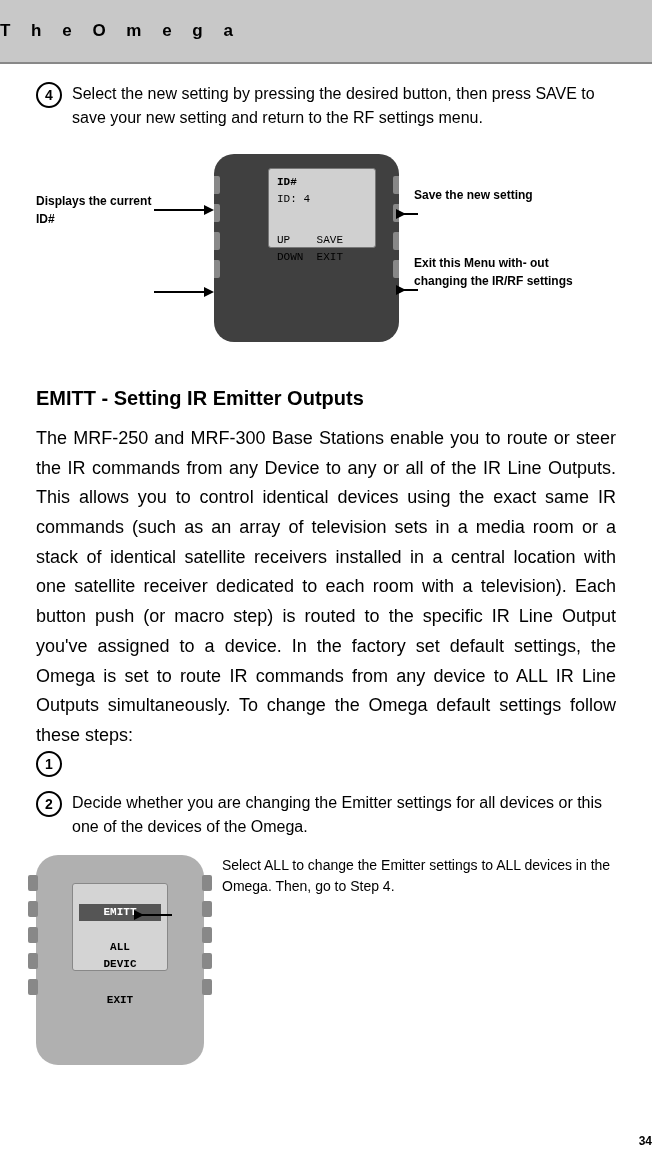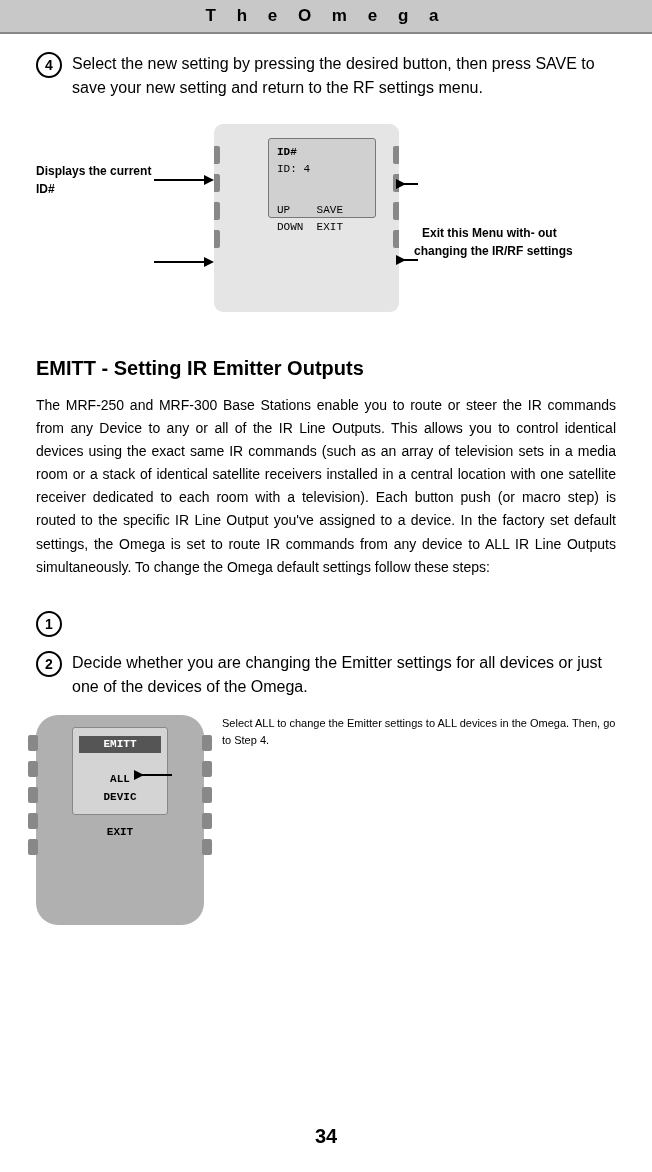--- a/index.html
+++ b/index.html
@@ -7,22 +7,22 @@
       width: 652px;
       min-height: 1172px;
       background: #ffffff;
       font-family: Georgia, 'Times New Roman', serif;
       font-size: 15px;
       color: #000000;
       position: relative;
     }
     .page-header {
       background: #c8c8c8;
-      text-align: center;
-      padding: 6px 0;
+      text-align: left;
+      padding: 21px 0;
       font-family: Arial, sans-serif;
       font-size: 17px;
       font-weight: bold;
       letter-spacing: 8px;
       border-bottom: 2px solid #888;
     }
     .content {
       padding: 18px 36px 18px 36px;
     }
     .step-block {
@@ -52,29 +52,29 @@
       flex: 1;
     }
     .section-title {
       font-family: Arial, sans-serif;
       font-size: 20px;
       font-weight: bold;
       margin: 28px 0 14px 0;
     }
     .body-text {
       font-family: Arial, sans-serif;
-      font-size: 14px;
+      font-size: 18px;
       line-height: 1.65;
-      margin-bottom: 32px;
+      margin-bottom: 0;
       text-align: justify;
     }
     .page-footer {
-      text-align: center;
-      font-family: Arial, sans-serif;
-      font-size: 20px;
+      text-align: right;
+      font-family: Arial, sans-serif;
+      font-size: 12px;
       font-weight: bold;
       position: absolute;
       bottom: 24px;
       width: 100%;
     }
     
     .diagram2-container {
       display: flex;
       align-items: flex-start;
       margin: 16px 0 14px 0;
@@ -91,25 +91,26 @@
       flex-direction: column;
       align-items: center;
       padding-top: 12px;
     }
     .device-screen2 {
       background: #d4d4d4;
       border: 1px solid #888;
       width: 96px;
       height: 88px;
       border-radius: 3px;
-      padding: 8px 6px;
+      padding: 20px 6px;
       font-family: 'Courier New', monospace;
       font-size: 11px;
       line-height: 1.6;
       text-align: center;
+      margin-top: 16px;
     }
     .device-screen2 .s-line {
       display: block;
       font-weight: bold;
     }
     .device-screen2 .s-line.highlight {
       background: #555;
       color: #fff;
       display: block;
     }
@@ -131,21 +132,21 @@
     }
     .d2-btn {
       width: 10px;
       height: 16px;
       background: #888;
       border-radius: 2px;
     }
     .diagram2-text {
       flex: 1;
       font-family: Arial, sans-serif;
-      font-size: 11px;
+      font-size: 14px;
       line-height: 1.55;
     }
     .diagram2-text p {
       margin-bottom: 14px;
     }
   </style>
 </head>
 <body>
 
 <div class="page-header">
@@ -168,21 +169,21 @@
     <svg style="position:absolute;left:118px;top:58px;" width="60" height="16">
       <line x1="0" y1="8" x2="50" y2="8" stroke="#000" stroke-width="2"></line>
       <polygon points="50,3 60,8 50,13" fill="#000"></polygon>
     </svg>
 
     <svg style="position:absolute;left:118px;top:140px;" width="60" height="16">
       <line x1="0" y1="8" x2="50" y2="8" stroke="#000" stroke-width="2"></line>
       <polygon points="50,3 60,8 50,13" fill="#000"></polygon>
     </svg>
 
-    <div style="position:absolute;left:178px;top:10px;width:185px;height:188px;background:#e5e5e5;border-radius:9px;overflow:hidden;display:flex;flex-direction:column;align-items:center;padding-top:14px;padding-left:31px;">
+    <div style="position:absolute;left:178px;top:10px;width:185px;height:188px;background:#404040;border-radius:20px;overflow:hidden;display:flex;flex-direction:column;align-items:center;padding-top:14px;padding-left:31px;">
 
       <div style="position:absolute;left:-2px;top:22px;display:flex;flex-direction:column;gap:10px;">
         <div style="width:8px;height:18px;background:#888;border-radius:2px;"></div>
         <div style="width:8px;height:18px;background:#888;border-radius:2px;"></div>
         <div style="width:8px;height:18px;background:#888;border-radius:2px;"></div>
         <div style="width:8px;height:18px;background:#888;border-radius:2px;"></div>
       </div>
 
       <div style="position:absolute;right:-2px;top:22px;display:flex;flex-direction:column;gap:10px;">
         <div style="width:8px;height:18px;background:#888;border-radius:2px;"></div>
@@ -193,22 +194,25 @@
 
       <div style="background:#d0d0d0;border:1px solid #777;width:108px;height:80px;border-radius:3px;padding:5px 8px;font-family:'Courier New',monospace;font-size:11px;line-height:1.55;">
         <span style="display:block;font-weight:bold;">ID#</span>
         <span style="display:block;">ID: 4</span>
         <span style="display:block;">&nbsp;</span>
         <span style="display:block;margin-top:7px;">UP &nbsp;&nbsp; SAVE</span>
         <span style="display:block;">DOWN &nbsp;EXIT</span>
       </div>
     </div>
 
+    <div style="position:absolute;left:378px;top:42px;width:185px;">
+      <span style="font-family:Arial,sans-serif;font-size:12px;font-weight:bold;line-height:1.3;">Save the new setting</span>
+    </div>
     <div style="position:absolute;left:378px;top:110px;width:185px;">
-      <span style="font-family:Arial,sans-serif;font-size:12px;font-weight:bold;line-height:1.3;margin-left:8px;">Exit this Menu with- out changing the IR/RF settings</span>
+      <span style="font-family:Arial,sans-serif;font-size:12px;font-weight:bold;line-height:1.3;">Exit this Menu with- out changing the IR/RF settings</span>
     </div>
 
     <svg style="position:absolute;left:360px;top:62px;" width="22" height="16">
       <polygon points="0,3 10,8 0,13" fill="#000"></polygon>
       <line x1="8" y1="8" x2="22" y2="8" stroke="#000" stroke-width="2"></line>
     </svg>
 
     <svg style="position:absolute;left:360px;top:138px;" width="22" height="16">
       <polygon points="0,3 10,8 0,13" fill="#000"></polygon>
       <line x1="8" y1="8" x2="22" y2="8" stroke="#000" stroke-width="2"></line>
@@ -219,21 +223,21 @@
   <div class="section-title">EMITT - Setting IR Emitter Outputs</div>
 
   <div class="body-text">The MRF-250 and MRF-300 Base Stations enable you to route or steer the IR commands from any Device to any or all of the IR Line Outputs. This allows you to control identical devices using the exact same IR commands (such as an array of television sets in a media room or a stack of identical satellite receivers installed in a central location with one satellite receiver dedicated to each room with a television). Each button push (or macro step) is routed to the specific IR Line Output you've assigned to a device. In the factory set default settings, the Omega is set to route IR commands from any device to ALL IR Line Outputs simultaneously. To change the Omega default settings follow these steps:</div>
 
   <div class="step-block">
     <div class="step-circle">1</div>
   </div>
 
   <div class="step-block">
     <div class="step-circle">2</div>
-    <div class="step-text">Decide whether you are changing the Emitter settings for all devices or just one of the devices of the Omega.</div>
+    <div class="step-text">Decide whether you are changing the Emitter settings for all devices or this one of the devices of the Omega.</div>
   </div>
 
   <div class="diagram2-container">
 
     <div class="device-img2">
 
       <div class="d2-side-left">
         <div class="d2-btn"></div>
         <div class="d2-btn"></div>
         <div class="d2-btn"></div>

